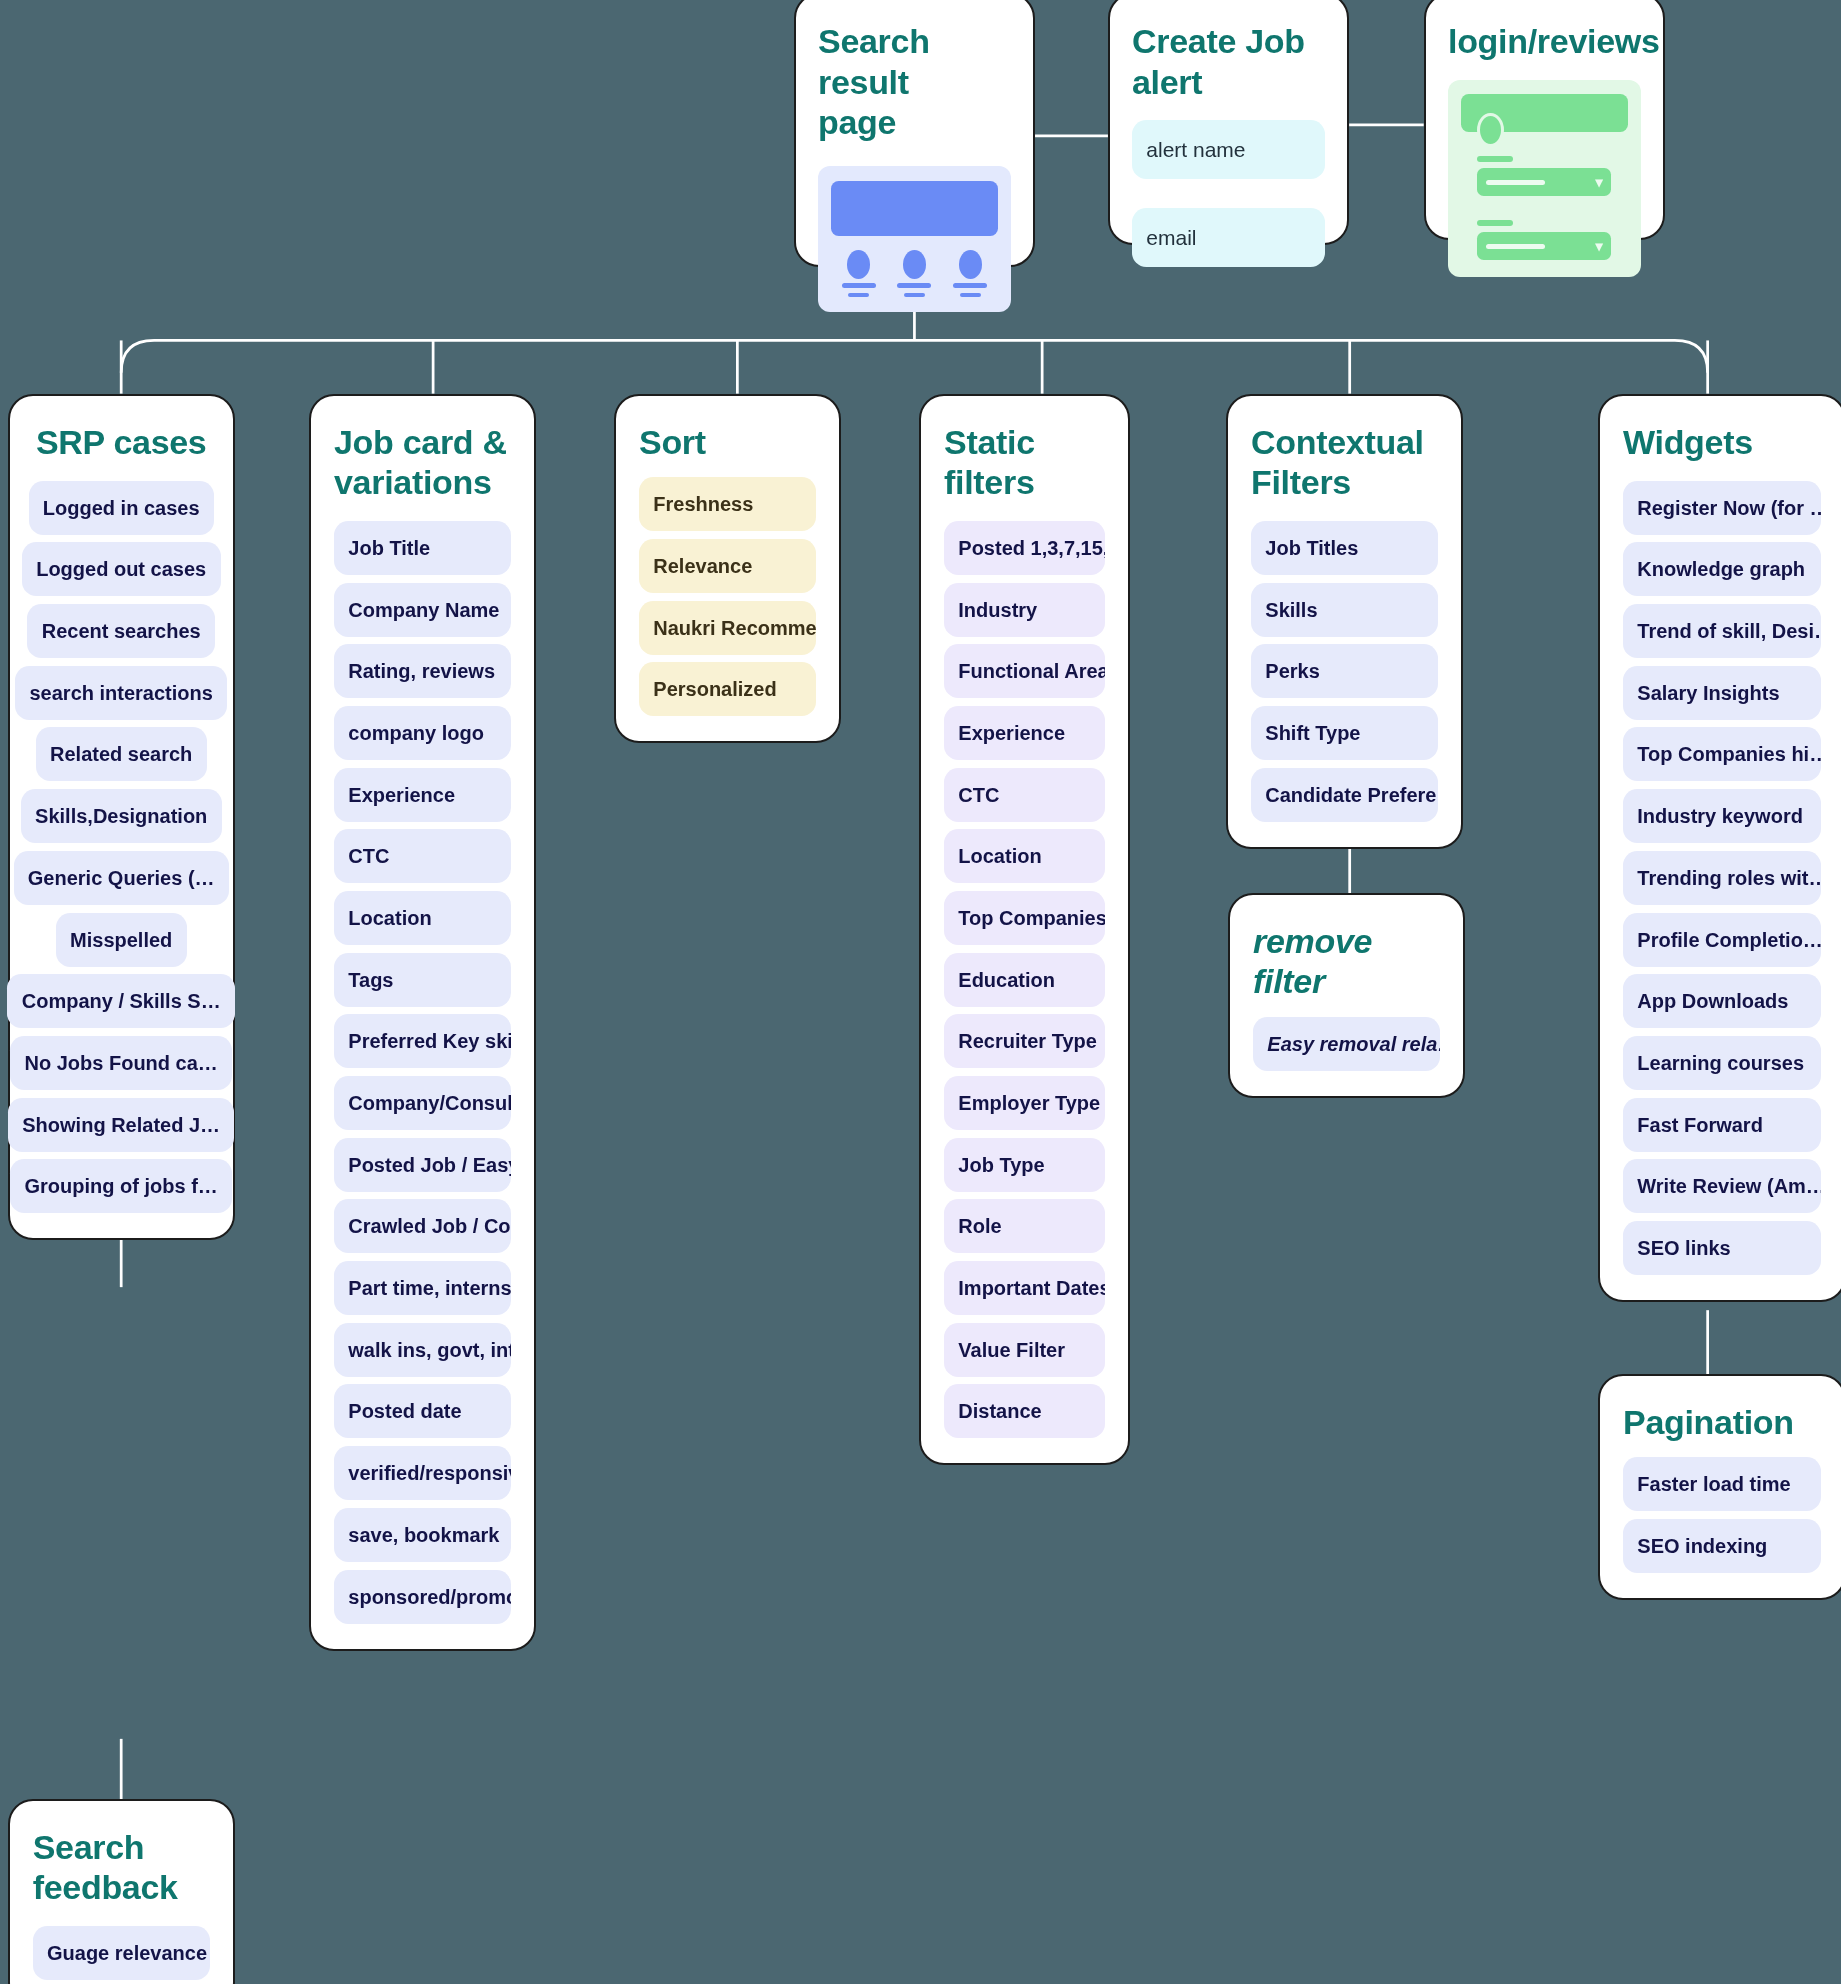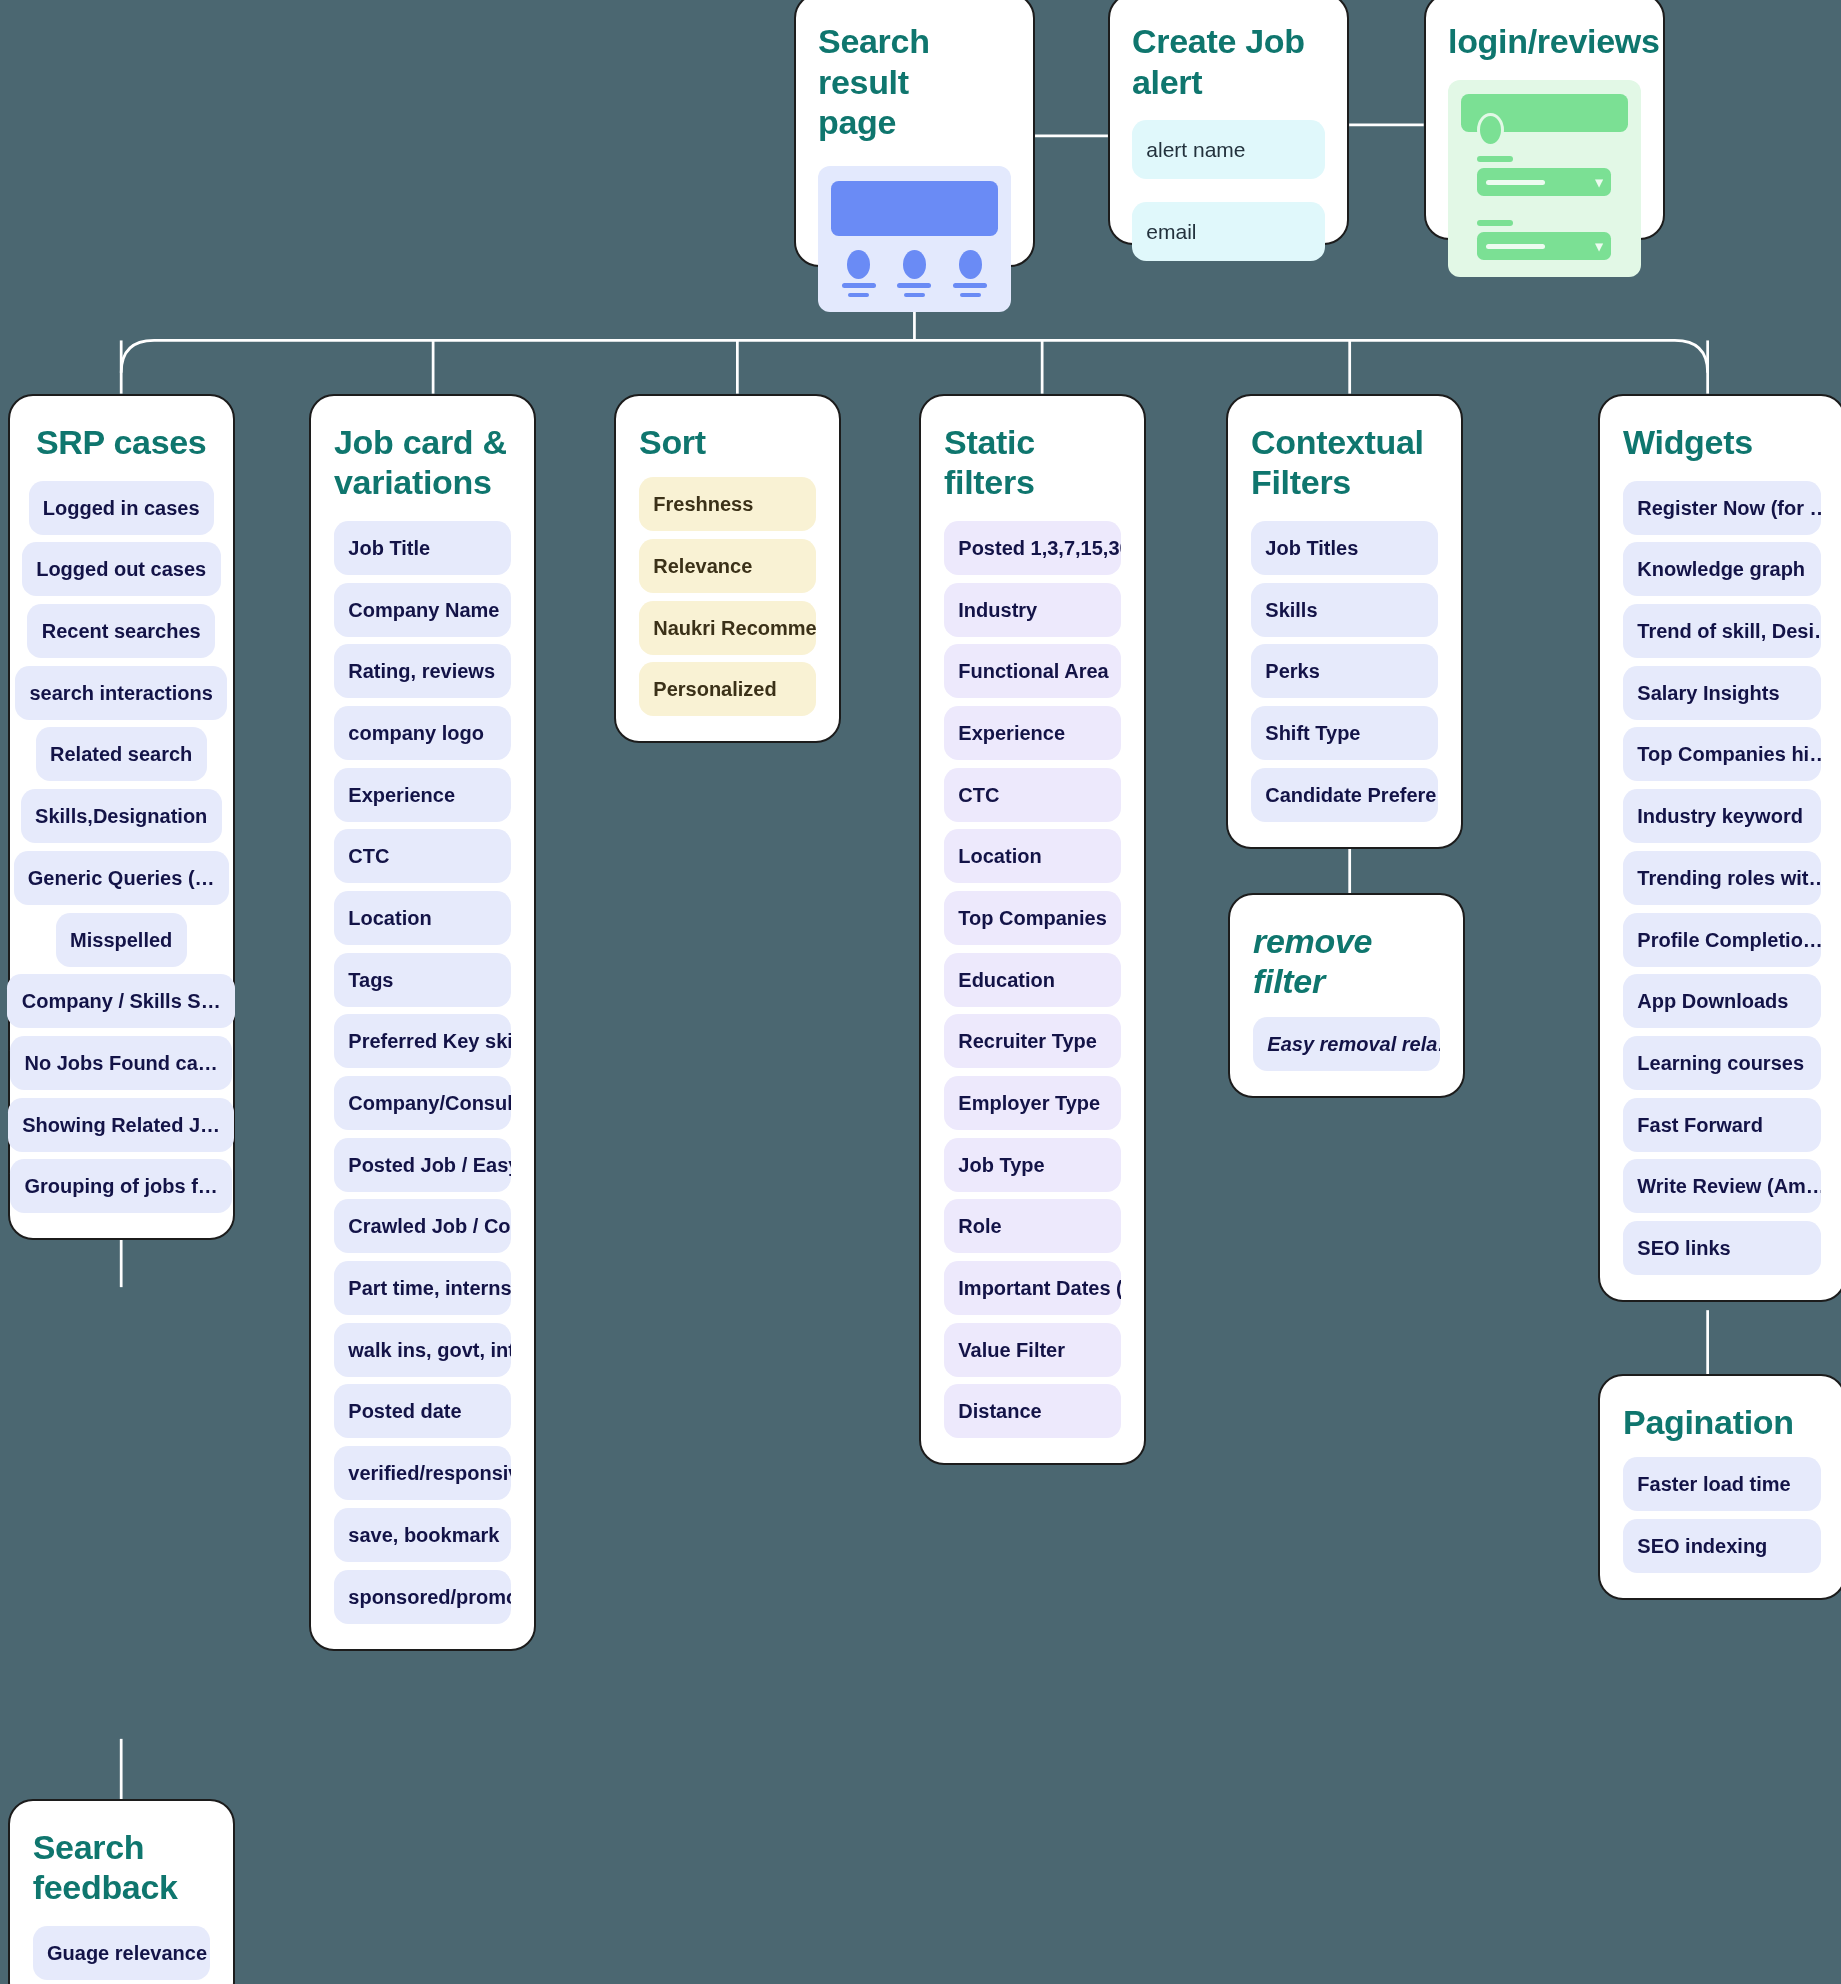--- a/index.html
+++ b/index.html
@@ -72,38 +72,38 @@
   }
   .mock .bar{background:#6A8BF5;border-radius:7.7px;height:55px;width:100%;}
   .mock .row{display:flex;justify-content:space-around;margin-top:14.3px;}
   .mock .cell{display:flex;flex-direction:column;align-items:center;gap:4.4px;}
   .mock .dot{width:23px;height:28.5px;border-radius:50%;background:#6A8BF5;}
   .mock .l1{width:34px;height:5px;border-radius:3.3px;background:#6A8BF5;}
   .mock .l2{width:21px;height:3.8px;border-radius:3.3px;background:#6A8BF5;}
 
   
   #alert-card{left:1108px;top:-6.6px;width:241px;height:252px;padding:26px 22px 23px 22px;}
-  #alert-card .fields{margin-top:auto;display:flex;flex-direction:column;gap:15px;}
+  #alert-card .fields{margin-top:auto;display:flex;flex-direction:column;gap:21px;}
   #alert-card .chip{height:59px;font-weight:400;font-size:21px;}
 
   
   #login-card{left:1424px;top:-6.6px;width:241px;height:247px;padding:26px 22px 23px 22px;}
   .greenbox{background:#E2F8E6;border-radius:12px;margin-top:auto;padding:14.3px 13px 16.4px 13px;box-sizing:border-box;}
   .greenbox .hero{position:relative;background:#7BE094;border-radius:7.7px;height:38px;width:100%;}
   .greenbox .avatar{position:absolute;left:16.4px;top:18.6px;width:27px;height:34px;border-radius:50%;background:#7BE094;border:3.3px solid #E2F8E6;box-sizing:border-box;}
   .greenbox .tick{width:36px;height:6px;border-radius:4.4px;background:#7BE094;margin:24px 0 5.5px 16.4px;}
   .greenbox .select{margin-left:16.4px;width:calc(100% - 33px);height:28.5px;border-radius:6.6px;background:#7BE094;display:flex;align-items:center;justify-content:space-between;padding:0 8.8px;box-sizing:border-box;}
   .greenbox .select .ph{width:59px;height:5px;border-radius:3.3px;background:#EDFBF0;}
   .greenbox .select .cv{color:#EDFBF0;font-size:14.3px;line-height:1;font-weight:700;}
 
   
   #srp-cases   {left:7.7px;  top:394px; width:227px;align-items:center;}
   #job-card    {left:309px; top:394px; width:227px;justify-content:space-between;}
   #sort        {left:614px;top:394px; width:227px;}
-  #static      {left:919px;top:394px; width:227px;}
+  #static      {left:919px;top:394px; width:211px;}
   #contextual  {left:1226px;top:394px; width:237px;}
   #widgets     {left:1598px;top:394px; width:248px;}
 
   #remove-filter{left:1228px;top:893px;width:237px;font-style:italic;}
   #pagination   {left:1598px;top:1374px;width:248px;}
   #footer-card  {left:7.7px;  top:1287px;width:227px;}
   #feedback-card{left:7.7px;  top:1799px;width:227px;}
 
   #sort .title,#remove-filter .title,#pagination .title{margin-bottom:15.3px;}
 </style>

